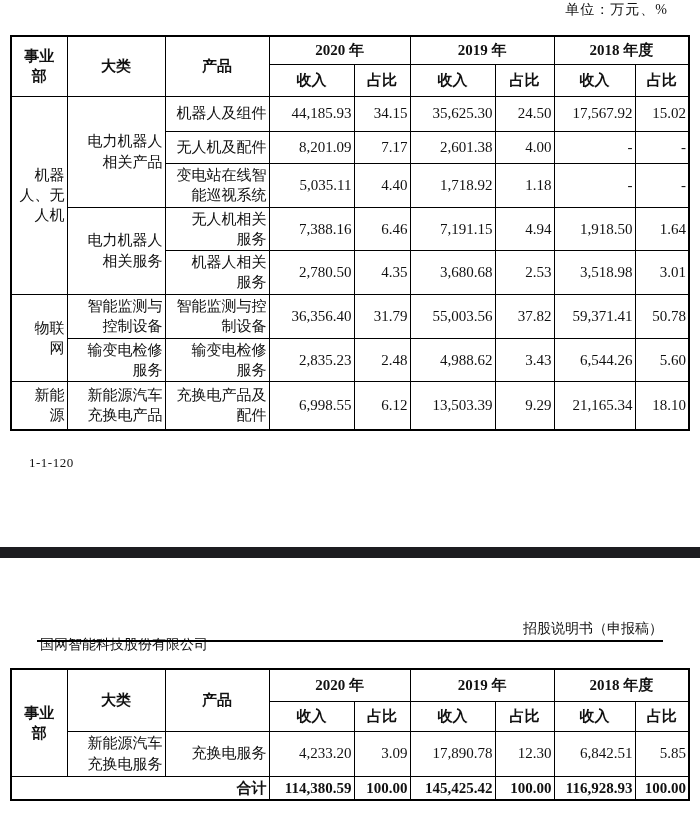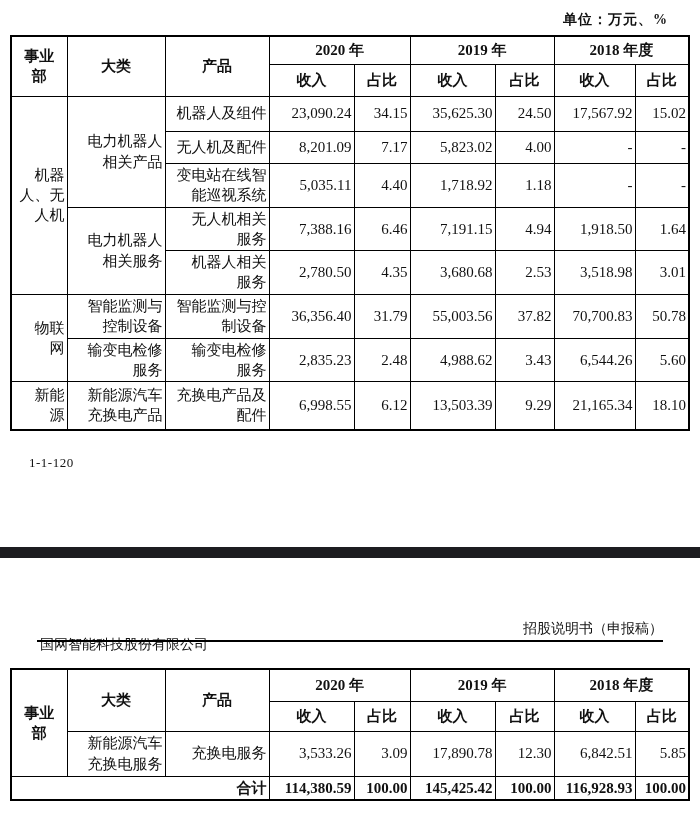--- a/index.html
+++ b/index.html
@@ -2,21 +2,21 @@
 <html><head>
 <meta charset="utf-8">
 <style>
   html,body{margin:0;padding:0;}
   body{
     width:700px;height:813px;position:relative;background:#ffffff;
     font-family:"Liberation Serif","DejaVu Serif",serif;color:#111111;
   }
   .abs{position:absolute;}
   .unit-label{
-    top:11px;right:32px;font-size:14px;letter-spacing:1px;font-weight:bold;
+    top:1px;right:32px;font-size:14px;letter-spacing:1px;
   }
   table.rpt{
     border-collapse:collapse;table-layout:fixed;
     border:2px solid #000;
     font-size:15px;
   }
   table.rpt th, table.rpt td{
     border:1px solid #000;
     vertical-align:middle;
     padding:1px 2px;
@@ -76,32 +76,32 @@
     <th>收入</th>
     <th>占比</th>
   </tr>
   <tr style="height:35px">
     <td class="cn" rowspan="5">机器
 人、无
 人机</td>
     <td class="cn" rowspan="3">电力机器人
 相关产品</td>
     <td class="cn">机器人及组件</td>
-    <td class="num">23,090.24</td>
+    <td class="num">44,185.93</td>
     <td class="num">34.15</td>
     <td class="num">35,625.30</td>
     <td class="num">24.50</td>
     <td class="num">17,567.92</td>
     <td class="num">15.02</td>
   </tr>
   <tr style="height:32px">
     <td class="cn">无人机及配件</td>
     <td class="num">8,201.09</td>
     <td class="num">7.17</td>
-    <td class="num">5,823.02</td>
+    <td class="num">2,601.38</td>
     <td class="num">4.00</td>
     <td class="num">-</td>
     <td class="num">-</td>
   </tr>
   <tr style="height:44px">
     <td class="cn">变电站在线智
 能巡视系统</td>
     <td class="num">5,035.11</td>
     <td class="num">4.40</td>
     <td class="num">1,718.92</td>
@@ -135,21 +135,21 @@
     <td class="cn" rowspan="2">物联
 网</td>
     <td class="cn">智能监测与
 控制设备</td>
     <td class="cn">智能监测与控
 制设备</td>
     <td class="num">36,356.40</td>
     <td class="num">31.79</td>
     <td class="num">55,003.56</td>
     <td class="num">37.82</td>
-    <td class="num">70,700.83</td>
+    <td class="num">59,371.41</td>
     <td class="num">50.78</td>
   </tr>
   <tr style="height:38px">
     <td class="cn">输变电检修
 服务</td>
     <td class="cn">输变电检修
 服务</td>
     <td class="num">2,835.23</td>
     <td class="num">2.48</td>
     <td class="num">4,988.62</td>
@@ -209,21 +209,21 @@
     <th>占比</th>
     <th>收入</th>
     <th>占比</th>
     <th>收入</th>
     <th>占比</th>
   </tr>
   <tr style="height:45px">
     <td class="cn">新能源汽车
 充换电服务</td>
     <td class="cn">充换电服务</td>
-    <td class="num">3,533.26</td>
+    <td class="num">4,233.20</td>
     <td class="num">3.09</td>
     <td class="num">17,890.78</td>
     <td class="num">12.30</td>
     <td class="num">6,842.51</td>
     <td class="num">5.85</td>
   </tr>
   <tr style="height:19px" class="total-row">
     <td class="cn" colspan="3">合计</td>
     <td class="num">114,380.59</td>
     <td class="num">100.00</td>

